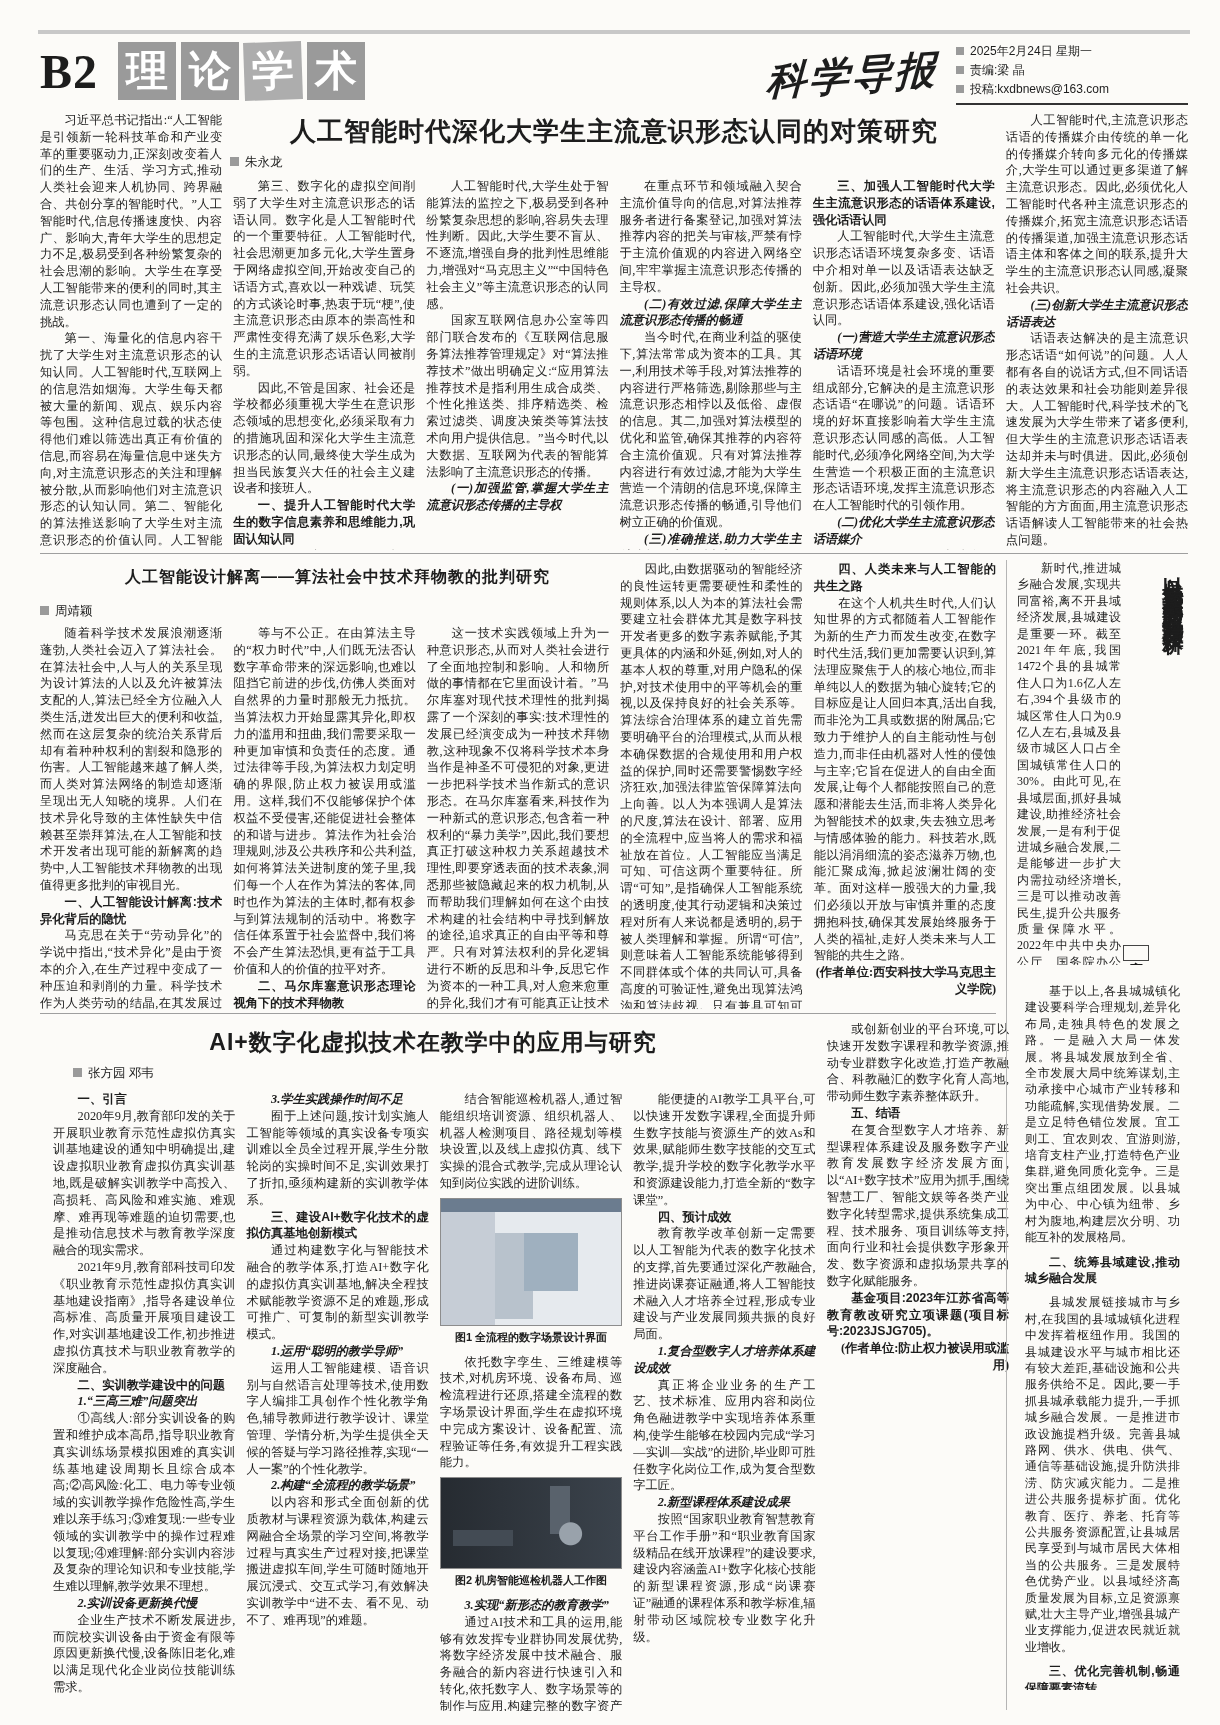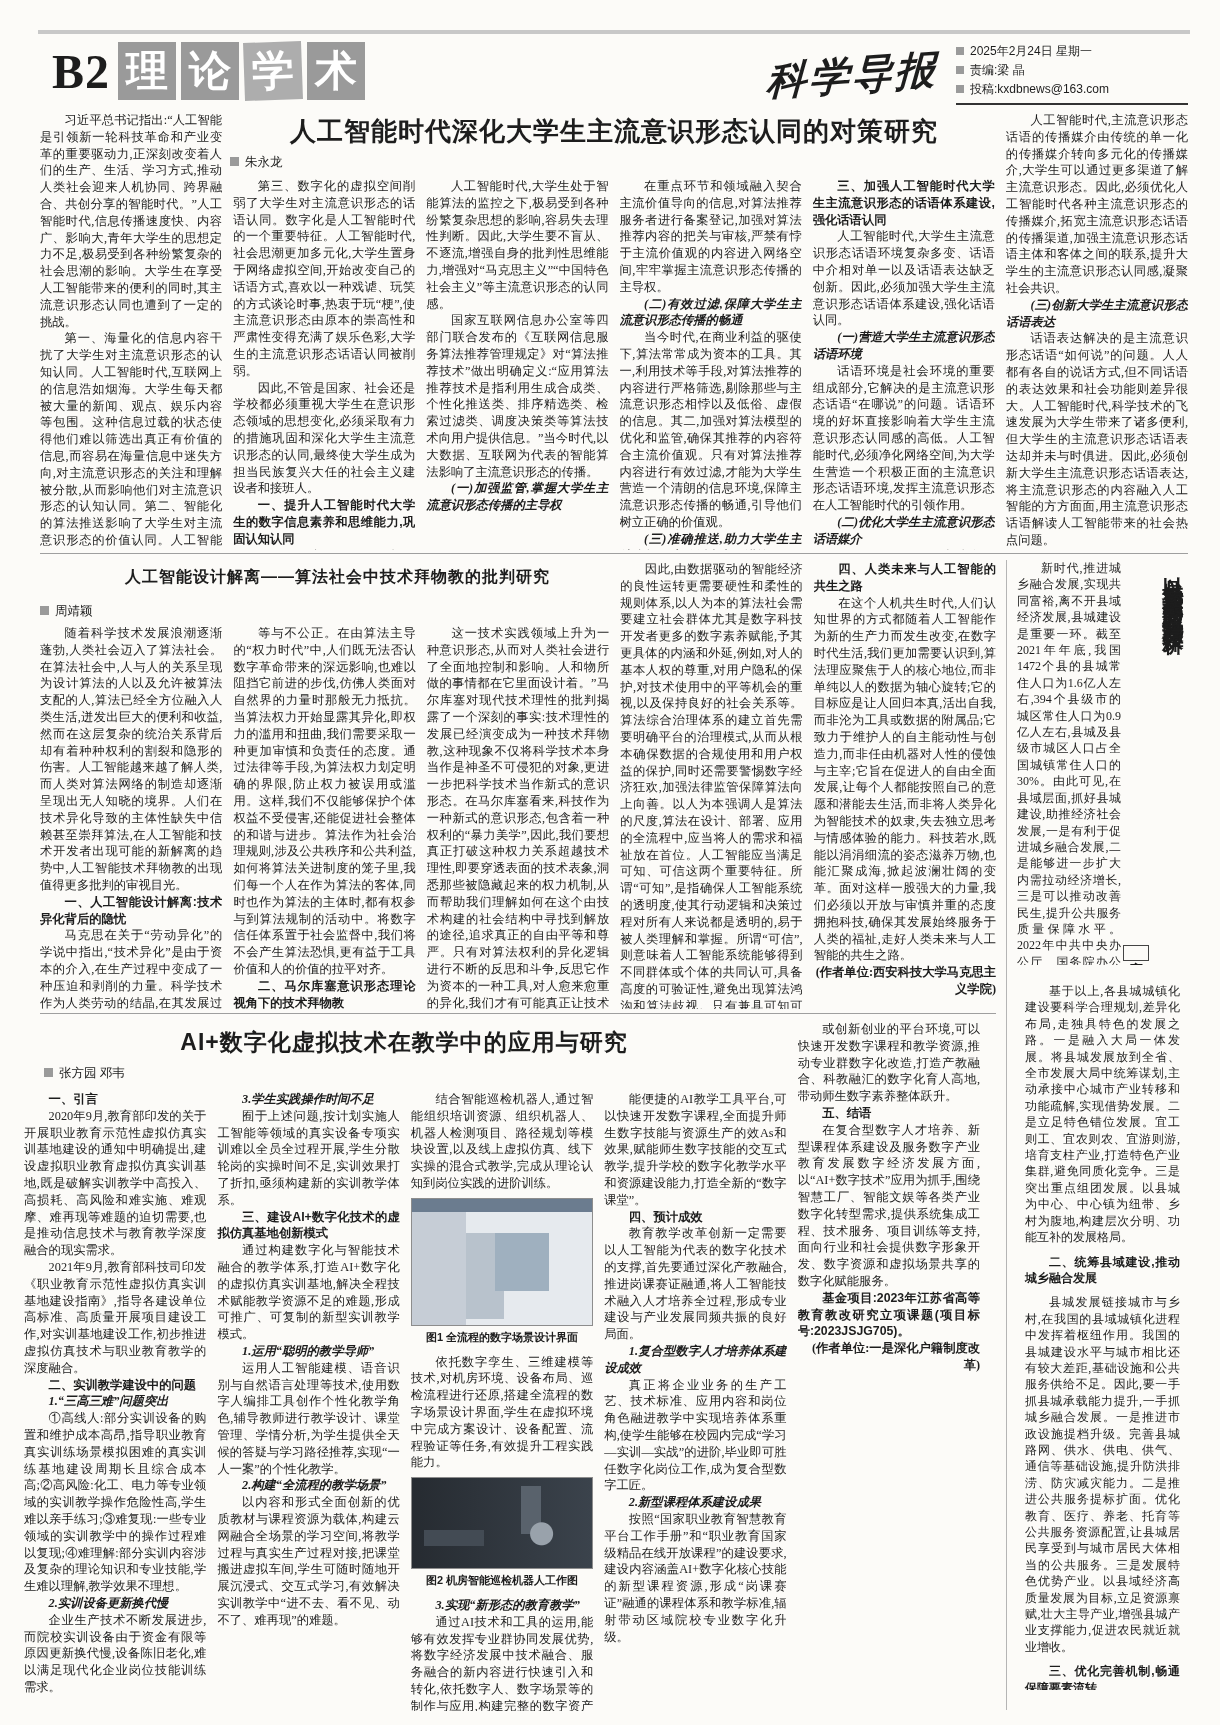--- a/index.html
+++ b/index.html
@@ -1,21 +1,21 @@
 <!DOCTYPE html>
 <html><head>
 <meta charset="utf-8">
 <style>
   html,body{margin:0;padding:0;background:#e8e6e2;}
   .page{position:relative;width:1220px;height:1725px;margin:0 auto;background:#fcfbf8;
         font-family:"Liberation Serif",serif;color:#1d1d1d;overflow:hidden;}
   .toprule{position:absolute;left:38px;right:30px;top:30px;height:4px;background:#c8c8c8;}
   
   .hdr{position:absolute;left:40px;top:42px;width:1148px;height:64px;}
-  .pageno{position:absolute;left:0;top:2px;font-size:48px;font-weight:bold;letter-spacing:1px;margin-left:12px;}
+  .pageno{position:absolute;left:0;top:2px;font-size:48px;font-weight:bold;letter-spacing:1px;}
   .tiles{position:absolute;left:78px;top:0;display:flex;gap:5px;}
   .tile{width:58px;height:58px;background:#9a9a9a;color:#fff;font-family:"Liberation Sans",sans-serif;
         font-weight:bold;font-size:42px;line-height:58px;text-align:center;}
   .tile.alt{background:#adadad;transform:rotate(-2deg);}
   .brand{position:absolute;right:250px;top:6px;font-size:40px;font-weight:bold;font-style:italic;
          transform:rotate(-4deg) skewX(-6deg);letter-spacing:3px;}
   .pubinfo{position:absolute;right:0;top:0;width:232px;font-family:"Liberation Sans",sans-serif;
            font-size:12px;line-height:19px;border-bottom:2px solid #333;padding-bottom:4px;}
   .sq{display:inline-block;width:9px;height:9px;background:#9a9a9a;margin-right:6px;}
   .sq.sm{width:8px;height:8px;}
@@ -152,21 +152,21 @@
       <div class="col">
           <p class="h">四、人类未来与人工智能的共生之路</p>
           <p class="p">在这个人机共生时代,人们认知世界的方式都随着人工智能作为新的生产力而发生改变,在数字时代生活,我们更加需要认识到,算法理应聚焦于人的核心地位,而非单纯以人的数据为轴心旋转;它的目标应是让人回归本真,活出自我,而非沦为工具或数据的附属品;它致力于维护人的自主能动性与创造力,而非任由机器对人性的侵蚀与主宰;它旨在促进人的自由全面发展,让每个人都能按照自己的意愿和潜能去生活,而非将人类异化为智能技术的奴隶,失去独立思考与情感体验的能力。科技若水,既能以涓涓细流的姿态滋养万物,也能汇聚成海,掀起波澜壮阔的变革。面对这样一股强大的力量,我们必须以开放与审慎并重的态度拥抱科技,确保其发展始终服务于人类的福祉,走好人类未来与人工智能的共生之路。</p>
           <p class="end">(作者单位:西安科技大学马克思主义学院)</p>
         </div>
     </div>
   </div>
 
   <div class="rule" style="left:40px;top:1013px;width:956px;"></div>
 
-  <div class="art" style="left:24px;top:1021px;width:956px;height:690px;">
+  <div class="art" style="left:53px;top:1021px;width:956px;height:690px;">
     <div class="a-head" style="left:20px;width:720px;top:6px;font-size:23px;">AI+数字化虚拟技术在教学中的应用与研究</div>
     <div class="a-byline" style="left:20px;width:720px;top:44px;"><span class="sq"></span><span>张方园  邓韦</span></div>
     <div class="cols">
       <div class="col" style="padding-top:70px;">
           <p class="h">一、引言</p>
           <p class="p">2020年9月,教育部印发的关于开展职业教育示范性虚拟仿真实训基地建设的通知中明确提出,建设虚拟职业教育虚拟仿真实训基地,既是破解实训教学中高投入、高损耗、高风险和难实施、难观摩、难再现等难题的迫切需要,也是推动信息技术与教育教学深度融合的现实需求。</p>
           <p class="p">2021年9月,教育部科技司印发《职业教育示范性虚拟仿真实训基地建设指南》,指导各建设单位高标准、高质量开展项目建设工作,对实训基地建设工作,初步推进虚拟仿真技术与职业教育教学的深度融合。</p>
           <p class="h">二、实训教学建设中的问题</p>
           <p class="k">1.“三高三难”问题突出</p>
           <p class="p">①高线人:部分实训设备的购置和维护成本高昂,指导职业教育真实训练场景模拟困难的真实训练基地建设周期长且综合成本高;②高风险:化工、电力等专业领域的实训教学操作危险性高,学生难以亲手练习;③难复现:一些专业领域的实训教学中的操作过程难以复现;④难理解:部分实训内容涉及复杂的理论知识和专业技能,学生难以理解,教学效果不理想。</p>
@@ -204,21 +204,21 @@
           <p class="k">1.复合型数字人才培养体系建设成效</p>
           <p class="p">真正将企业业务的生产工艺、技术标准、应用内容和岗位角色融进教学中实现培养体系重构,使学生能够在校园内完成“学习—实训—实战”的进阶,毕业即可胜任数字化岗位工作,成为复合型数字工匠。</p>
           <p class="k">2.新型课程体系建设成果</p>
           <p class="p">按照“国家职业教育智慧教育平台工作手册”和“职业教育国家级精品在线开放课程”的建设要求,建设内容涵盖AI+数字化核心技能的新型课程资源,形成“岗课赛证”融通的课程体系和教学标准,辐射带动区域院校专业数字化升级。</p>
         </div>
       <div class="col">
           <p class="p">或创新创业的平台环境,可以快速开发数字课程和教学资源,推动专业群数字化改造,打造产教融合、科教融汇的数字化育人高地,带动师生数字素养整体跃升。</p>
           <p class="h">五、结语</p>
           <p class="p">在复合型数字人才培养、新型课程体系建设及服务数字产业教育发展数字经济发展方面,以“AI+数字技术”应用为抓手,围绕智慧工厂、智能文娱等各类产业数字化转型需求,提供系统集成工程、技术服务、项目训练等支持,面向行业和社会提供数字形象开发、数字资源和虚拟场景共享的数字化赋能服务。</p>
           <p class="fund">基金项目:2023年江苏省高等教育教改研究立项课题(项目标号:2023JSJG705)。</p>
-          <p class="end">(作者单位:一是深化户籍制度改革)</p>
+          <p class="end">(作者单位:防止权力被误用或滥用)</p>
         </div>
     </div>
   </div>
 
   <div class="sidebar">
     <div class="sb-top">
       <div class="sb-text">
           <p class="p">新时代,推进城乡融合发展,实现共同富裕,离不开县域经济发展,县城建设是重要一环。截至2021年年底,我国1472个县的县城常住人口为1.6亿人左右,394个县级市的城区常住人口为0.9亿人左右,县城及县级市城区人口占全国城镇常住人口的30%。由此可见,在县域层面,抓好县城建设,助推经济社会发展,一是有利于促进城乡融合发展,二是能够进一步扩大内需拉动经济增长,三是可以推动改善民生,提升公共服务质量保障水平。2022年中共中央办公厅、国务院办公厅印发了《关于推进以县城为重要载体的城镇化建设的意见》,为下一步推动新型城镇化作出重要部署,为今后推进以县城为重要载体的新型城镇化建设指明了方向。</p>
         </div>
       <div class="sb-titlewrap">

